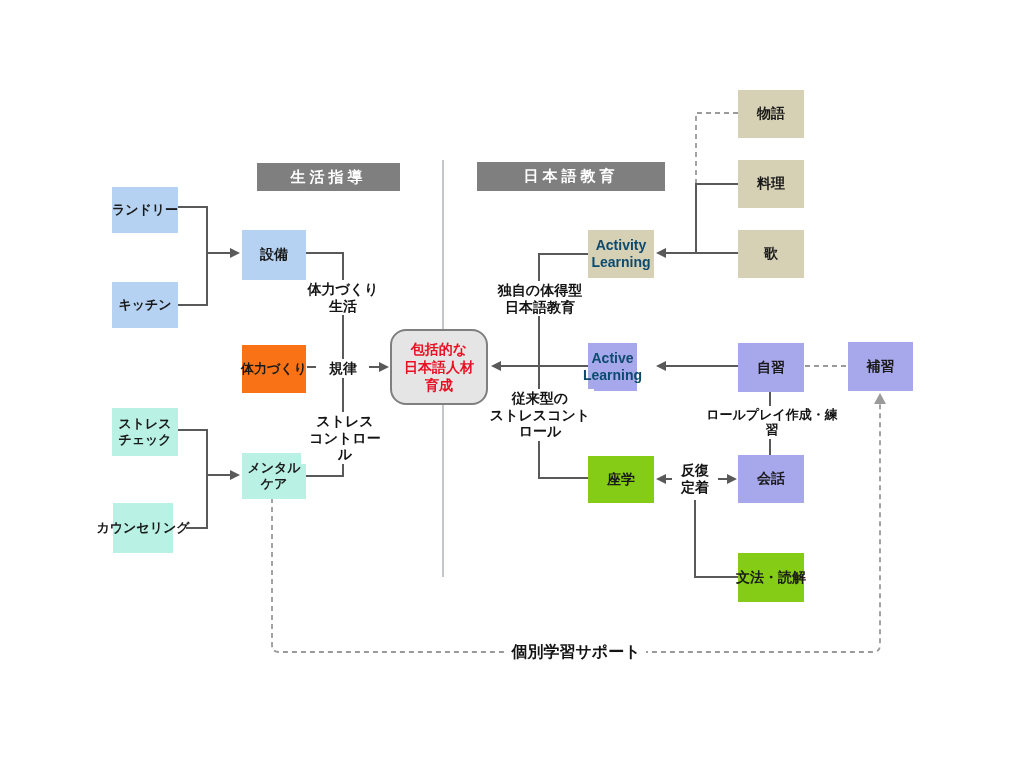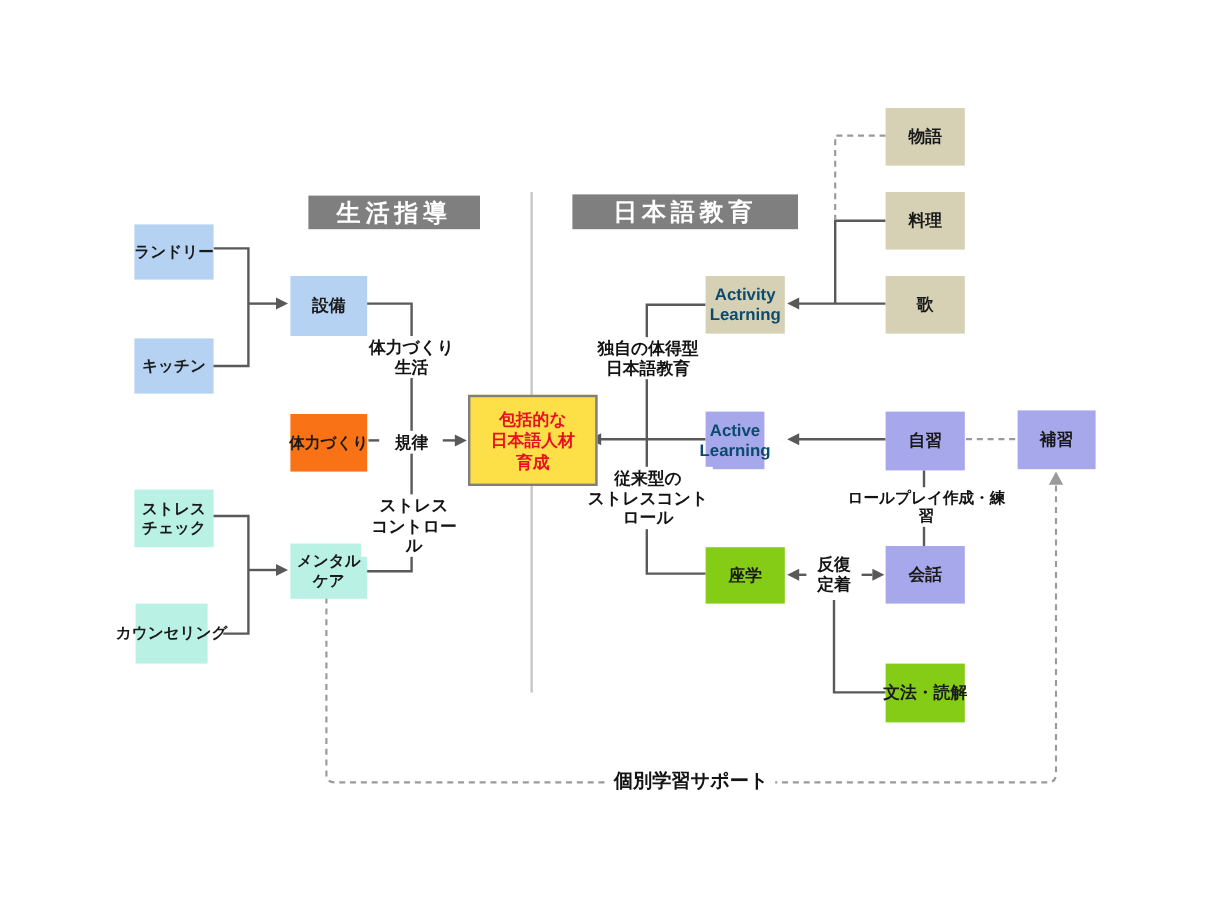--- a/index.html
+++ b/index.html
@@ -11,25 +11,25 @@
        white-space:pre-line;line-height:1.25}
   .nowrap{white-space:nowrap}
   .blue{background:#b5d2f2}
   .green{background:#f97316}
   .teal{background:#b9f1e4}
   .tan{background:#d6d0b5}
   .purple{background:#a7a7ec}
   .pink{background:#84cc16}
   .latin{color:#0c4a6e;font-size:14px}
   .hdr{position:absolute;z-index:2;background:#7f7f7f;color:#ffffff;display:flex;align-items:center;
-       justify-content:center;font-weight:bold;font-size:20px;letter-spacing:4px}
+       justify-content:center;font-weight:bold;font-size:15px;letter-spacing:4px}
   .lbl{position:absolute;z-index:3;background:#ffffff;color:#141414;font-weight:bold;font-size:14px;
        text-align:center;white-space:pre-line;line-height:1.18;padding:1px 2px}
-  .center-box{position:absolute;z-index:4;left:390px;top:329px;width:108px;height:76px;background:#fde047;
-       border:2px solid #7f7f7f;border-radius:0;display:flex;align-items:center;justify-content:center;
+  .center-box{position:absolute;z-index:4;left:390px;top:329px;width:98px;height:76px;background:#e5e5e5;
+       border:2px solid #7f7f7f;border-radius:16px;display:flex;align-items:center;justify-content:center;
        text-align:center;color:#e81123;font-weight:bold;font-size:14px;white-space:pre-line;line-height:1.3}
 </style>
 </head>
 <body>
 
 <svg class="wires" width="1024" height="768">
   <line x1="443" y1="160" x2="443" y2="577" stroke="#c3c6ca" stroke-width="2"></line>
   <g stroke="#595959" stroke-width="2" fill="none">
     <polyline points="178,207 207,207 207,305 177,305"></polyline>
     <polyline points="207,253 231,253"></polyline>

